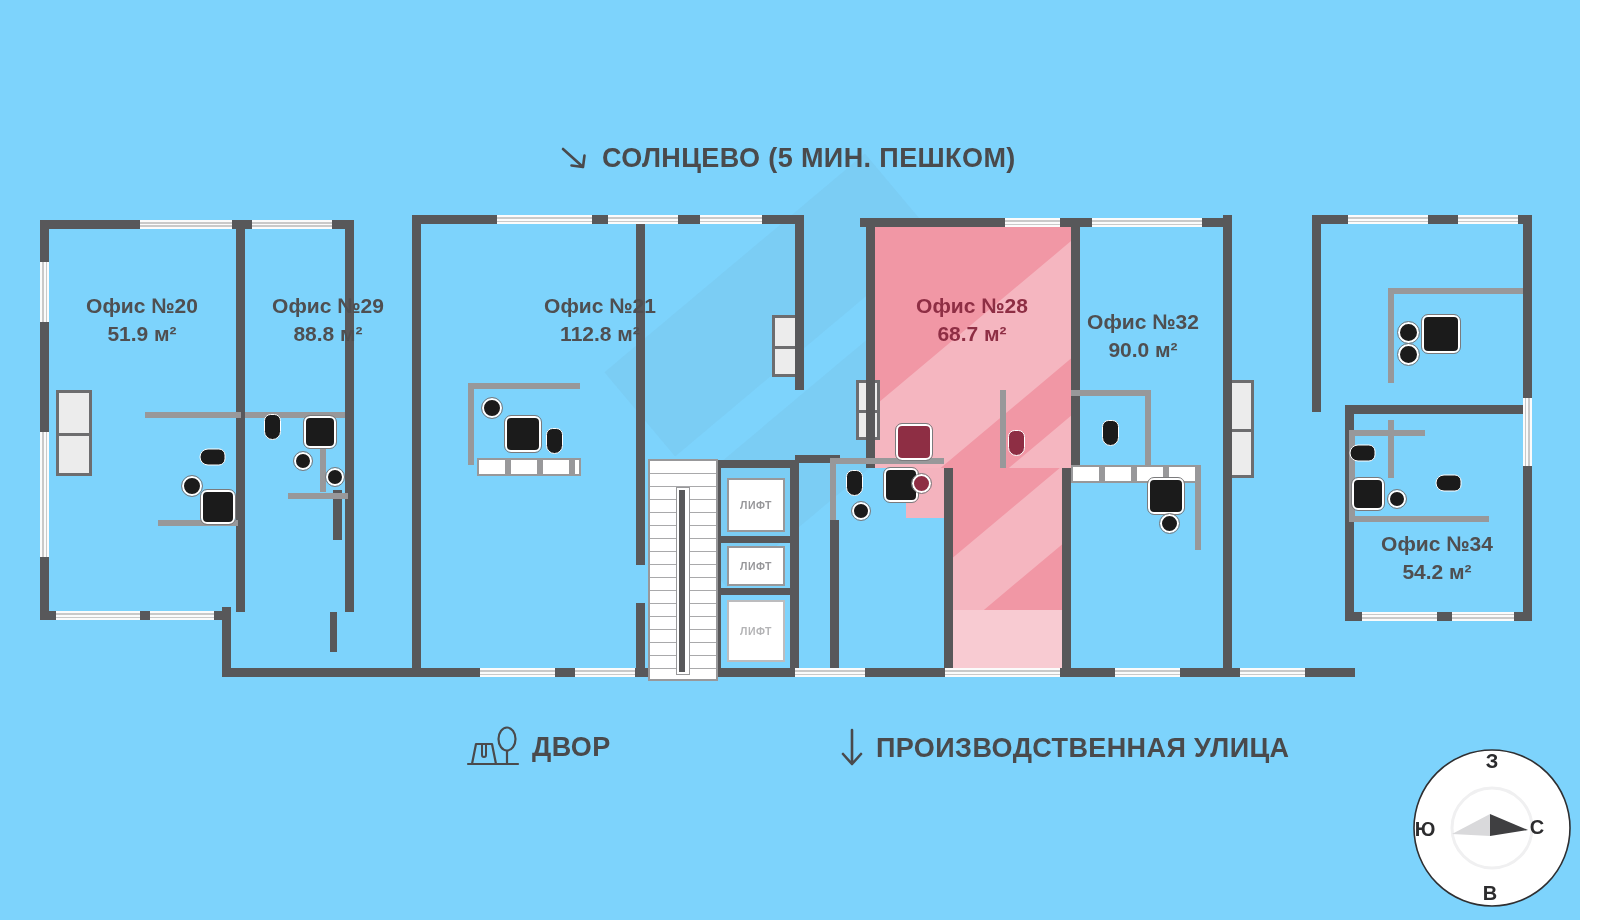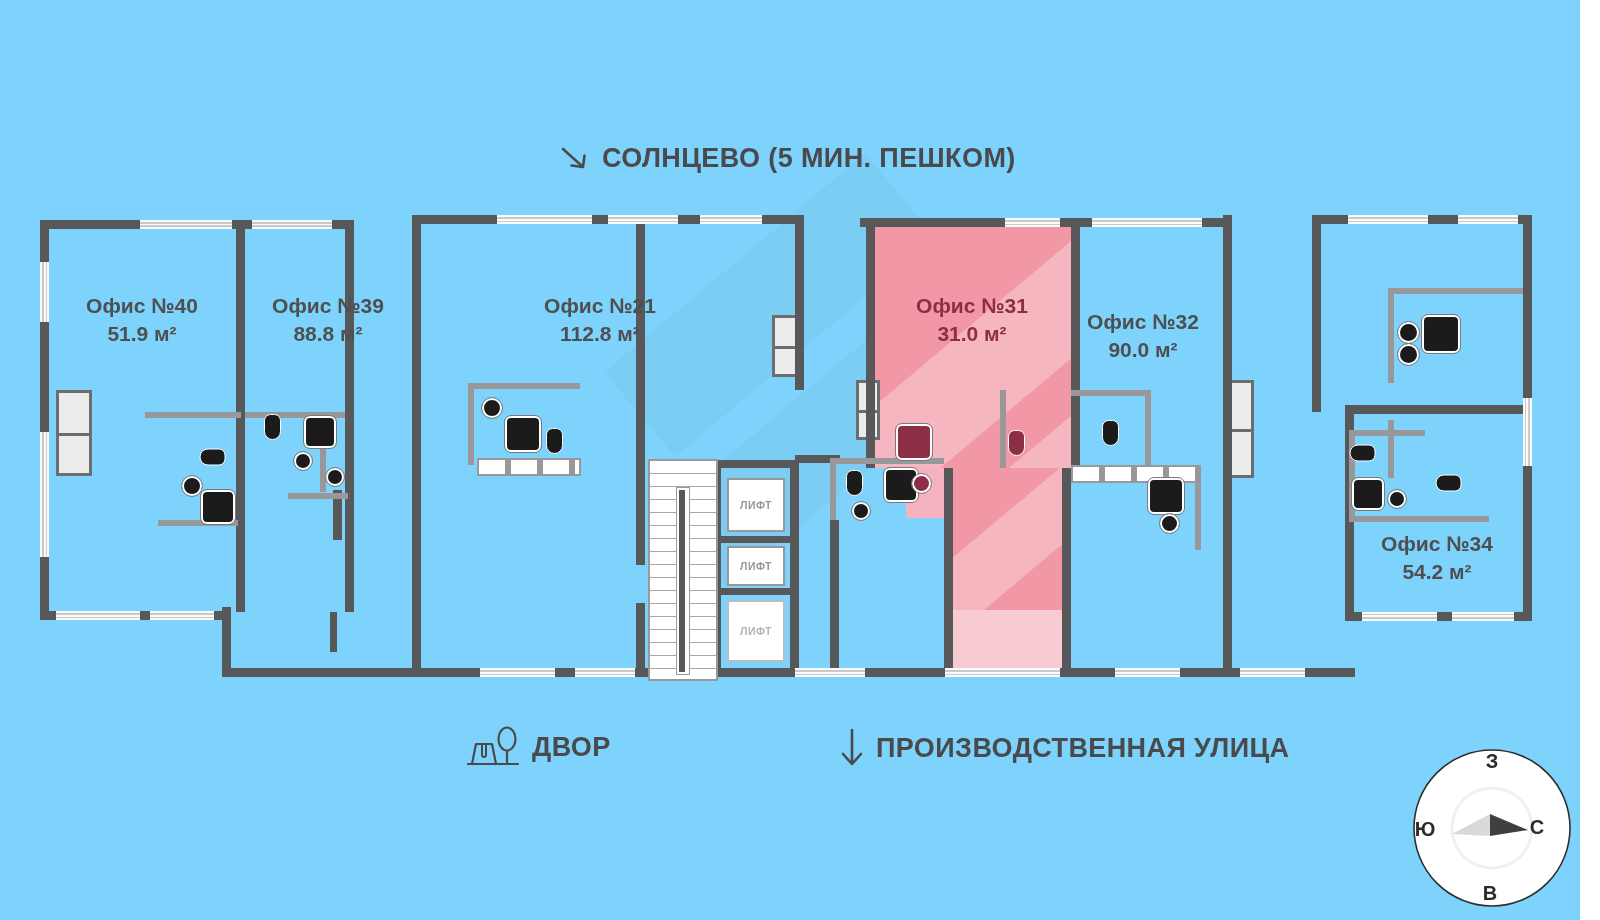--- a/index.html
+++ b/index.html
@@ -220,34 +220,34 @@
     <div class="fx circ" style="left:1398px;top:322px;width:17px;height:17px;"></div>
     <div class="fx circ" style="left:1398px;top:344px;width:17px;height:17px;"></div>
     <div class="fx sq" style="left:1422px;top:315px;width:34px;height:34px;"></div>
     <div class="fx wc rot" style="left:1440px;top:470px;"></div>
 
     <div class="fx wc rot" style="left:1354px;top:440px;"></div>
     <div class="fx sq" style="left:1352px;top:478px;width:28px;height:28px;"></div>
     <div class="fx circ" style="left:1388px;top:490px;width:14px;height:14px;"></div>
 
     <div class="olabel" style="left:58px;top:292px;width:168px;">
-      <div>Офис №40</div>
+      <div>Офис №20</div>
       <div>51.9 м²</div>
     </div>
     <div class="olabel" style="left:248px;top:292px;width:160px;">
-      <div>Офис №39</div>
+      <div>Офис №29</div>
       <div>88.8 м²</div>
     </div>
     <div class="olabel" style="left:505px;top:292px;width:190px;">
       <div>Офис №21</div>
       <div>112.8 м²</div>
     </div>
     <div class="olabel hl" style="left:878px;top:292px;width:188px;">
-      <div>Офис №31</div>
-      <div>31.0 м²</div>
+      <div>Офис №28</div>
+      <div>68.7 м²</div>
     </div>
     <div class="olabel" style="left:1064px;top:292px;width:158px;margin-top:16px;">
       <div>Офис №32</div>
       <div>90.0 м²</div>
     </div>
     <div class="olabel" style="left:1348px;top:530px;width:178px;">
       <div>Офис №34</div>
       <div>54.2 м²</div>
     </div>
   </div>

